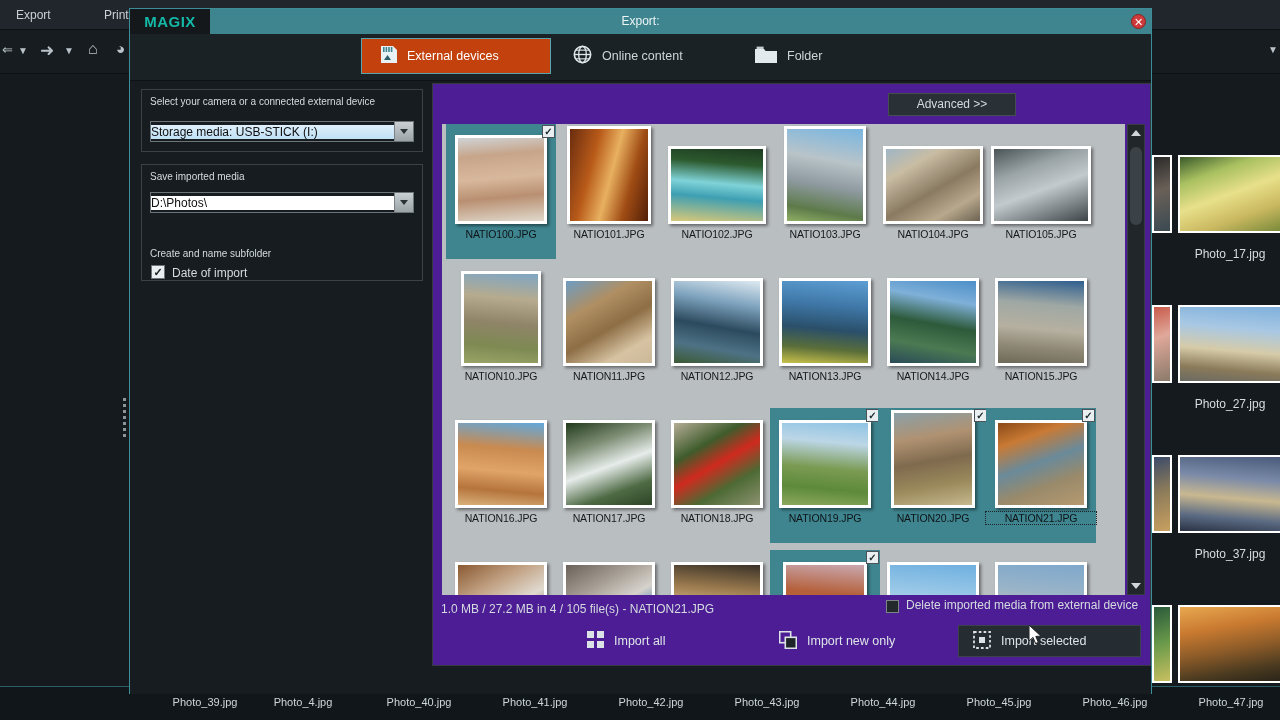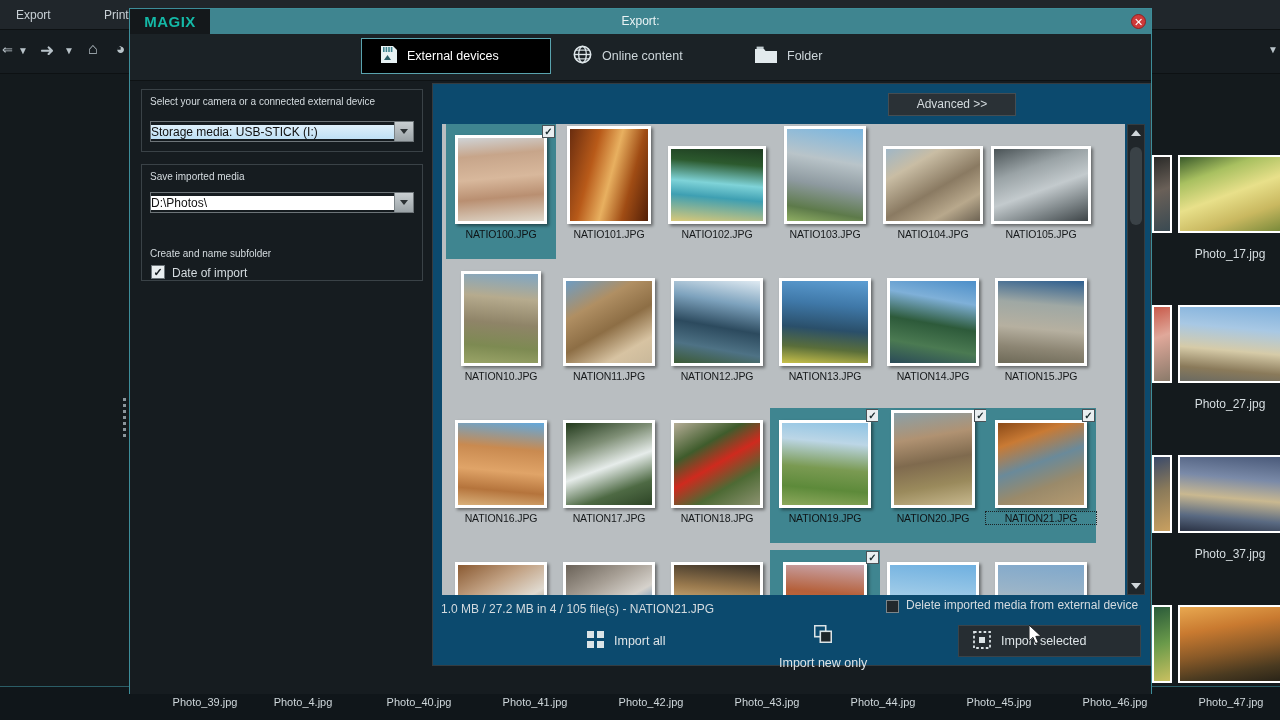--- a/index.html
+++ b/index.html
@@ -78,21 +78,21 @@
   }
 
   #tabbar {
     position:absolute; left:0; top:25px; width:1021px; height:47px;
     background:#1b2226; border-bottom:1px solid #0e1214;
   }
   .tab {
     position:absolute; top:4px; height:36px; display:flex; align-items:center;
     gap:10px; padding:0 16px; color:#cdd6da; font-size:12.5px; cursor:pointer;
   }
-  .tab.active { background:#000000; color:#fff; border:1px solid #59a3ae; }
+  .tab.active { background:#c2410c; color:#fff; border:1px solid #59a3ae; }
 
   #body-area { position:absolute; left:0; top:72px; width:1021px; height:613px; background:#161c20; }
 
   .group-box {
     position:absolute; border:1px solid #3a4247; background:#161c20;
   }
   .grp-label { position:absolute; font-size:10px; color:#d4dbdf; }
 
   .combo {
     position:absolute; height:21px; border:1px solid #6d7478;
@@ -122,21 +122,21 @@
 
   #folder-btn {
     position:absolute; left:389px; top:211px; width:17px; height:14px; cursor:pointer;
   }
   #folder-btn .ft { position:absolute; left:0; top:0; width:8px; height:3px; background:#cfd6da; }
   #folder-btn .fb { position:absolute; left:0; top:3px; width:17px; height:11px; background:#cfd6da; }
 
   
   #content-panel {
     position:absolute; left:302px; top:2px; width:719px; height:583px;
-    background:#0c4a6e; border:1px solid #343c41;
+    background:#4c1d95; border:1px solid #343c41;
   }
   #advanced-btn {
     position:absolute; left:455px; top:9px; width:128px; height:23px;
     background:#2a3136; border:1px solid #454d52; color:#d4dbdf;
     font-size:12px; line-height:21px; text-align:center; cursor:pointer;
   }
 
   #grid-wrap {
     position:absolute; left:9px; top:40px; width:683px; height:471px;
     background:#b9bec1; overflow:hidden;
@@ -466,21 +466,21 @@
           <span>
             <svg width="17" height="17" viewBox="0 0 17 17">
                 <rect x="0" y="0" width="7" height="7" fill="#dbe3e6"></rect>
                 <rect x="10" y="0" width="7" height="7" fill="#dbe3e6"></rect>
                 <rect x="0" y="10" width="7" height="7" fill="#dbe3e6"></rect>
                 <rect x="10" y="10" width="7" height="7" fill="#dbe3e6"></rect>
               </svg>
           </span>
           <span>Import all</span>
         </div>
-        <div class="action-btn" style="left:332px;flex-direction:column;">
+        <div class="action-btn" style="left:332px;">
           <span>
             <svg width="18" height="18" viewBox="0 0 18 18">
                 <rect x="0.7" y="0.7" width="11" height="11" fill="none" stroke="#dbe3e6" stroke-width="1.6"></rect>
                 <rect x="6.3" y="6.3" width="11" height="11" fill="#1e2529" stroke="#dbe3e6" stroke-width="1.6"></rect>
               </svg>
           </span>
           <span>Import new only</span>
         </div>
         <div class="action-btn hover" style="left:525px; width:183px;">
           <span>

